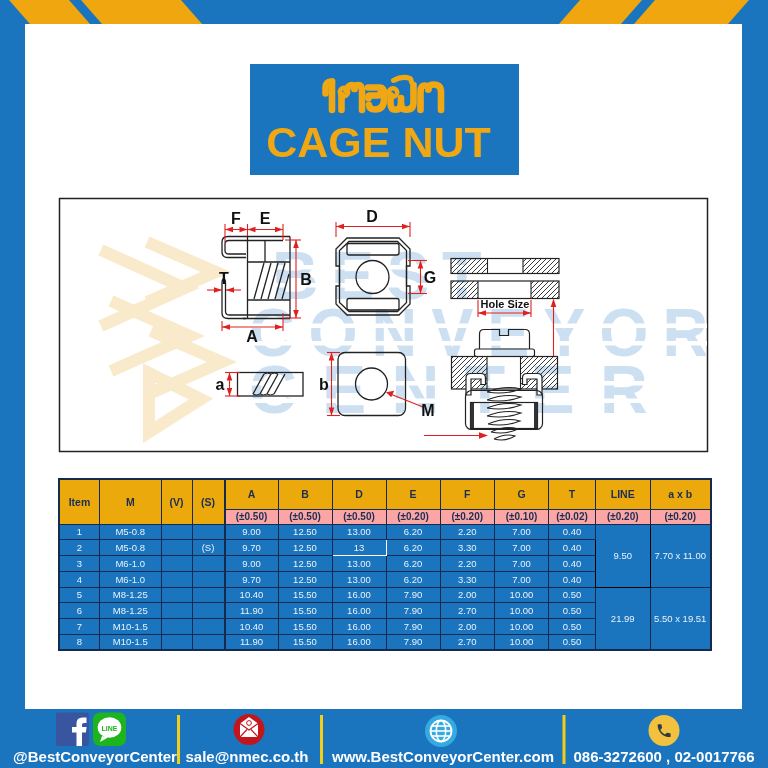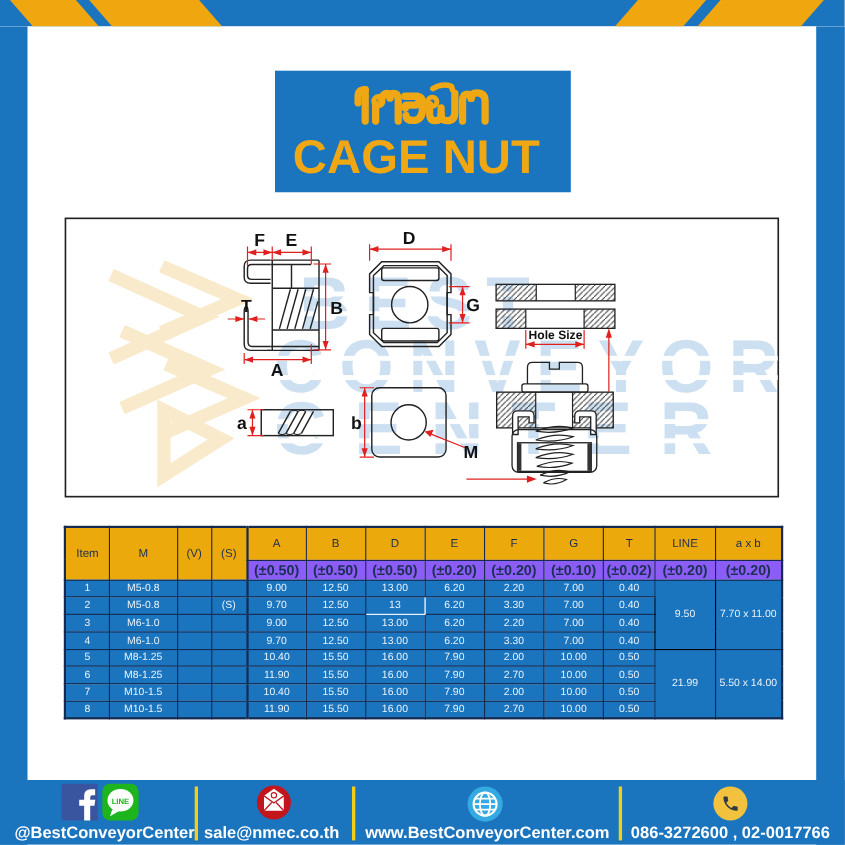--- a/index.html
+++ b/index.html
@@ -280,37 +280,37 @@
       <col style="width:54px">
       <col style="width:54px">
     <col style="width:54.5px">
       <col style="width:54px">
       <col style="width:47px">
       <col style="width:54.5px">
       <col style="width:61px">
   </colgroup>
   <tbody>
 
-  <tr style="height:30px;background:#ECA90C;color:#1B2F52;font-weight:normal;font-size:10.5px;text-align:center;">
+  <tr style="height:30px;background:#ECA90C;color:#1B2F52;font-weight:bold;font-size:10.5px;text-align:center;">
     <td rowspan="2" style="border:1px solid #16294E">Item</td>
     <td rowspan="2" style="border:1px solid #16294E">M</td>
     <td rowspan="2" style="border:1px solid #16294E">(V)</td>
     <td rowspan="2" style="border:1px solid #16294E;border-right:2px solid #16294E">(S)</td>
     <td style="border:1px solid #16294E">A</td>
     <td style="border:1px solid #16294E">B</td>
     <td style="border:1px solid #16294E">D</td>
     <td style="border:1px solid #16294E">E</td>
     <td style="border:1px solid #16294E">F</td>
     <td style="border:1px solid #16294E">G</td>
     <td style="border:1px solid #16294E">T</td>
     <td style="border:1px solid #16294E">LINE</td>
     <td style="border:1px solid #16294E">a x b</td>
   </tr>
 
-  <tr style="height:15px;background:#8b5cf6;color:#1B2F52;font-weight:bold;font-size:13px;text-align:center;">
+  <tr style="height:15px;background:#fca5a5;color:#1B2F52;font-weight:bold;font-size:10px;text-align:center;">
     <td style="border:1px solid #16294E">(±0.50)</td>
     <td style="border:1px solid #16294E">(±0.50)</td>
     <td style="border:1px solid #16294E">(±0.50)</td>
     <td style="border:1px solid #16294E">(±0.20)</td>
     <td style="border:1px solid #16294E">(±0.20)</td>
     <td style="border:1px solid #16294E">(±0.10)</td>
     <td style="border:1px solid #16294E">(±0.02)</td>
     <td style="border:1px solid #16294E">(±0.20)</td>
     <td style="border:1px solid #16294E">(±0.20)</td>
   </tr>
@@ -379,21 +379,21 @@
     <td style="border:1px solid #16294E"></td>
         <td style="border:1px solid #16294E;border-right:2px solid #16294E"></td>
     <td style="border:1px solid #16294E">10.40</td>
         <td style="border:1px solid #16294E">15.50</td>
     <td style="border:1px solid #16294E">16.00</td>
         <td style="border:1px solid #16294E">7.90</td>
     <td style="border:1px solid #16294E">2.00</td>
         <td style="border:1px solid #16294E">10.00</td>
     <td style="border:1px solid #16294E">0.50</td>
     <td rowspan="4" style="border:1px solid #16294E">21.99</td>
-    <td rowspan="4" style="border:1px solid #16294E">5.50 x 14.00</td>
+    <td rowspan="4" style="border:1px solid #16294E">5.50 x 19.51</td>
   </tr>
 
   <tr style="height:15.75px;background:#1B74BE;color:#E8F3FC;font-size:9.5px;text-align:center;">
     <td style="border:1px solid #16294E">6</td>
         <td style="border:1px solid #16294E">M8-1.25</td>
     <td style="border:1px solid #16294E"></td>
         <td style="border:1px solid #16294E;border-right:2px solid #16294E"></td>
     <td style="border:1px solid #16294E">11.90</td>
         <td style="border:1px solid #16294E">15.50</td>
     <td style="border:1px solid #16294E">16.00</td>

